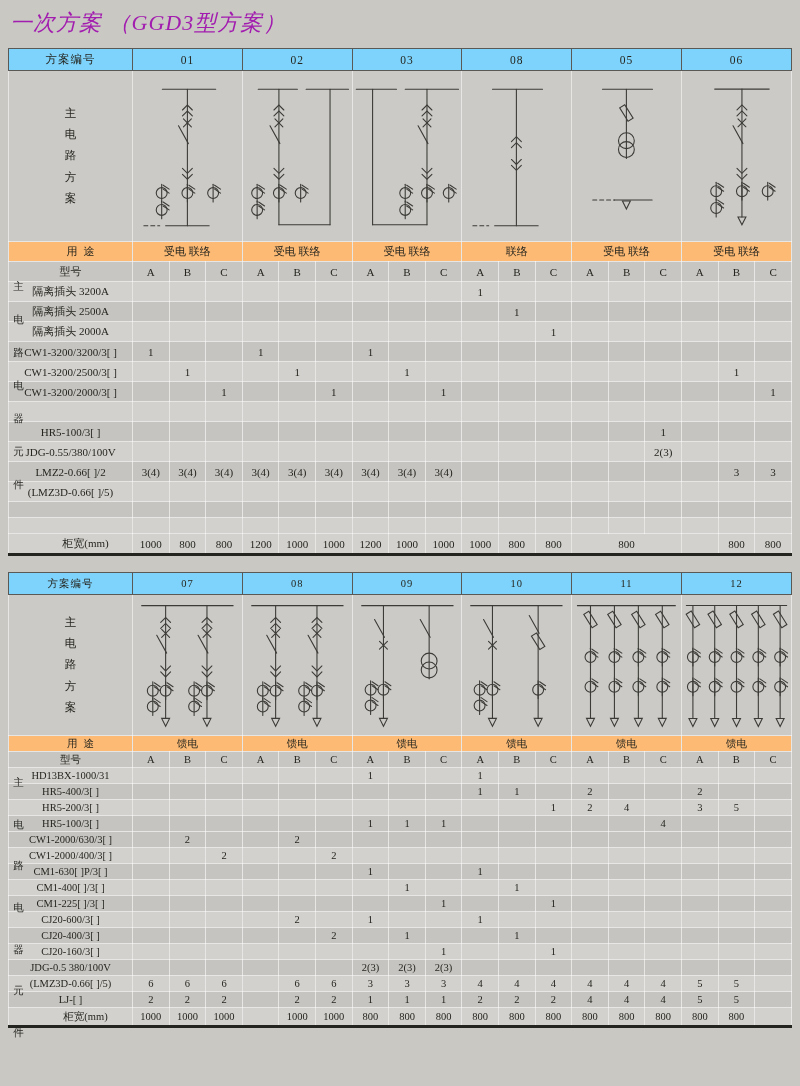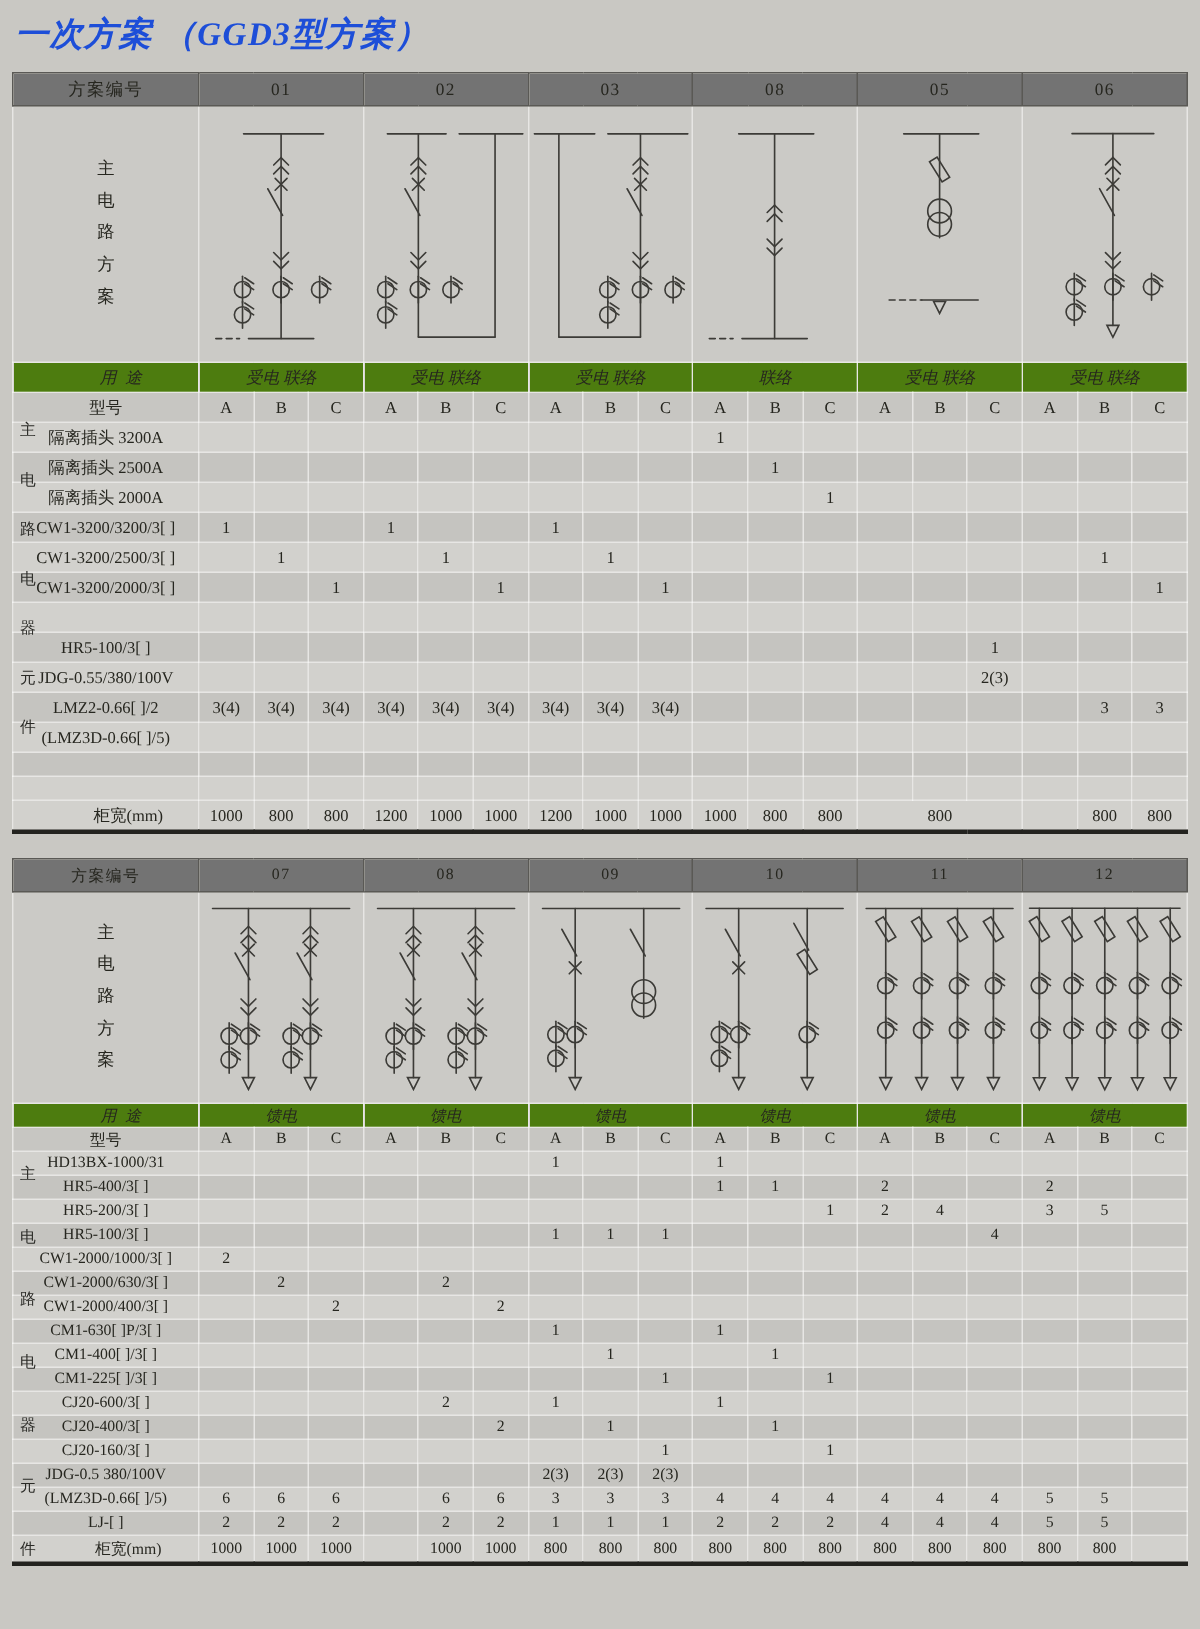--- a/index.html
+++ b/index.html
@@ -1,34 +1,34 @@
 <!DOCTYPE html>
 <html><head>
 <meta charset="utf-8">
 <style>
   html,body{margin:0;padding:0;background:#b3b2ae;}
   .page{width:800px;height:1086px;background:#c9c8c3;box-sizing:border-box;
         padding:6px 8px;position:relative;overflow:hidden;
         font-family:"Liberation Serif","DejaVu Serif",serif;color:#222220;}
-  .title{font-size:22px;font-weight:bold;font-style:italic;letter-spacing:1px;
-         margin:2px 0 10px 2px;color:#1d4ed8;}
+  .title{font-size:22px;font-weight:normal;font-style:italic;letter-spacing:1px;
+         margin:2px 0 10px 2px;color:#a21caf;}
   .tw{position:relative;margin-bottom:16px;}
   table.st{border-collapse:collapse;table-layout:fixed;width:784px;
            border-top:1px solid #82817d;border-bottom:3px solid #23231f;}
   table.st td{border:1px solid rgba(255,255,255,0.55);padding:0;margin:0;
               font-size:11px;text-align:center;white-space:nowrap;overflow:hidden;
               color:#26261f;}
   .tw1 table.st td{height:19px;}
   .tw2 table.st td{height:15px;font-size:10.5px;}
-  tr.hdr td{background:#737373;border:1px solid #5a5955;font-size:11.5px;
+  tr.hdr td{background:#7dd3fc;border:1px solid #5a5955;font-size:11.5px;
             height:21px !important;letter-spacing:1px;}
   tr.diagrow td{background:#cbcac6;vertical-align:top;}
   .tw1 tr.diagrow td{height:170px !important;}
   .tw2 tr.diagrow td{height:140px !important;}
-  tr.usage td{background:#4d7c0f;font-style:italic;}
+  tr.usage td{background:#fdba74;}
   tr.model td{background:#c7c6c2;}
   tr.r0 td{background:#d2d1cd;}
   tr.r1 td{background:#c5c4c0;}
   tr.sp td{height:15px !important;}
   .tw2 tr.dim td{height:17px !important;}
   td.lbl{text-align:left;padding-left:22px;}
   tr.hdr td.lbl{text-align:center;padding-left:0;}
   tr.usage td.lbl{padding-left:26px;letter-spacing:6px;}
   tr.dim td.lbl{padding-left:30px;}
   td.diagcell svg{display:block;width:100%;height:100%;}
@@ -1006,41 +1006,20 @@
               <td></td>
               <td></td>
               <td></td>
               <td></td>
               <td></td>
               <td>4</td>
               <td></td>
               <td></td>
               <td></td>
             </tr>
-            <tr class="r0">
-              <td class="lbl">CW1-2000/1000/3[ ]</td>
-              <td>2</td>
-              <td></td>
-              <td></td>
-              <td></td>
-              <td></td>
-              <td></td>
-              <td></td>
-              <td></td>
-              <td></td>
-              <td></td>
-              <td></td>
-              <td></td>
-              <td></td>
-              <td></td>
-              <td></td>
-              <td></td>
-              <td></td>
-              <td></td>
-            </tr>
             <tr class="r1">
               <td class="lbl">CW1-2000/630/3[ ]</td>
               <td></td>
               <td>2</td>
               <td></td>
               <td></td>
               <td>2</td>
               <td></td>
               <td></td>
               <td></td>

